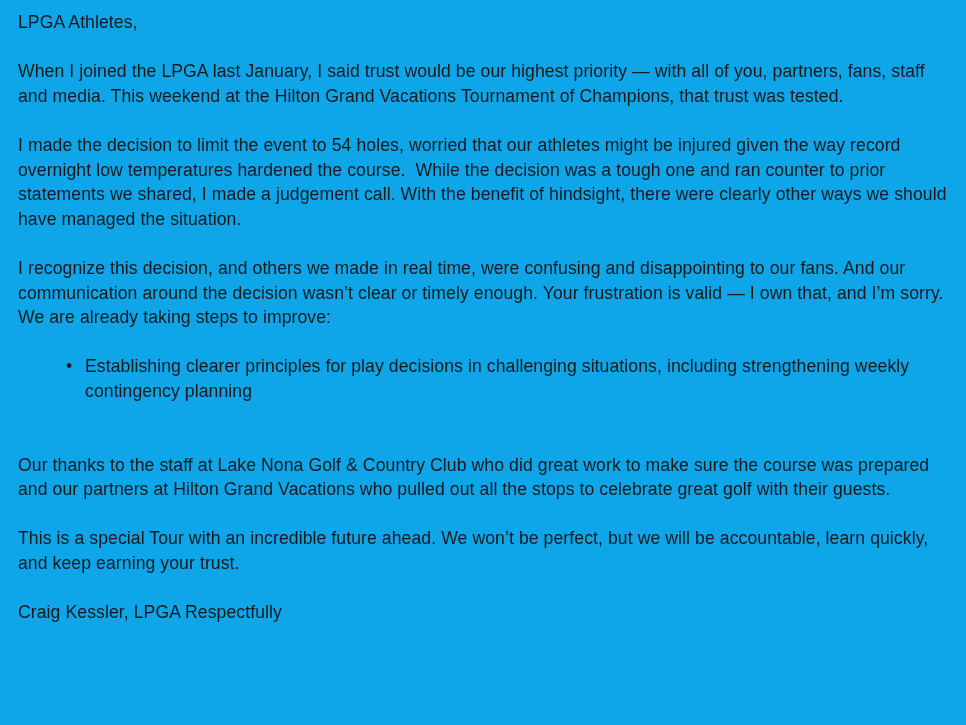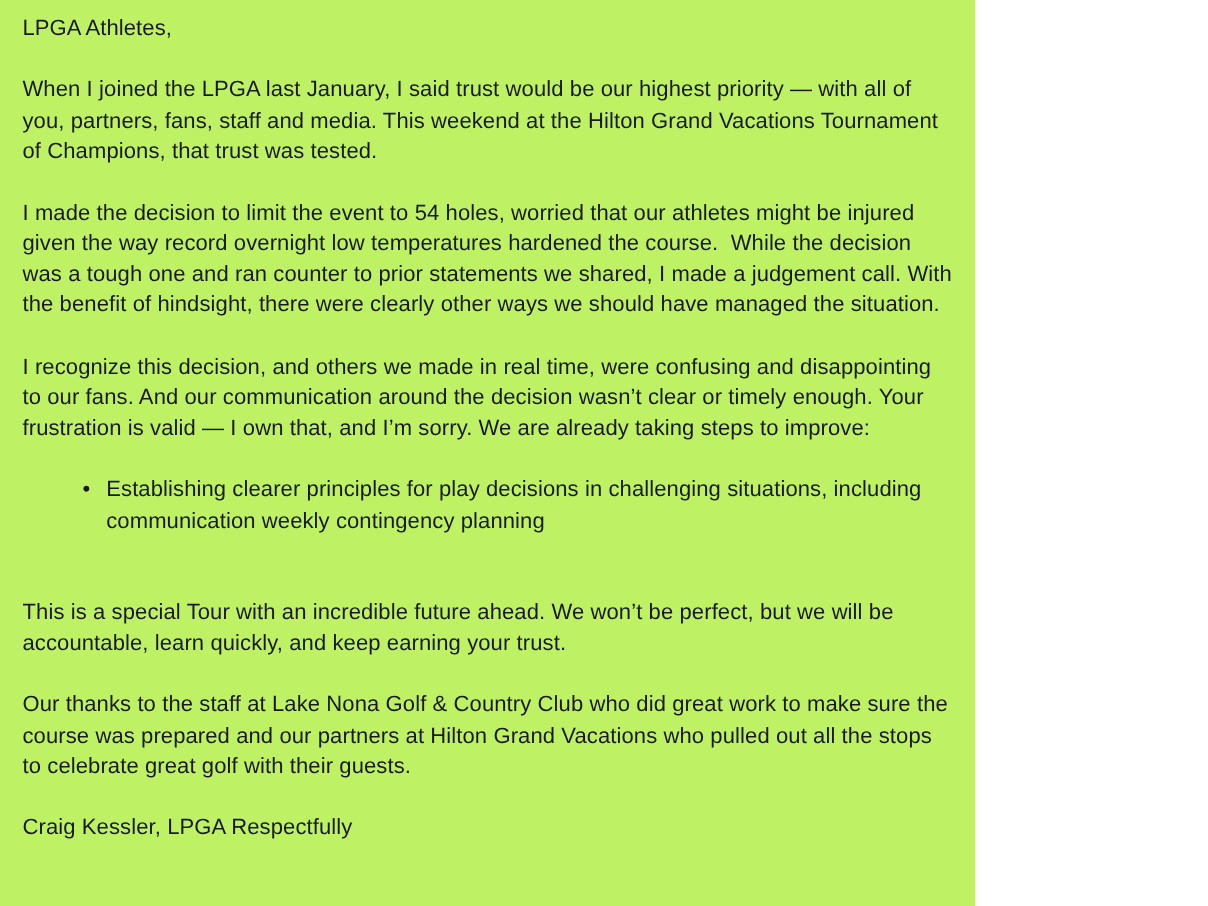--- a/index.html
+++ b/index.html
@@ -9,24 +9,24 @@
   }
   body {
     width: 966px;
     height: 725px;
     font-family: "Liberation Sans", sans-serif;
     color: #191919;
     -webkit-font-smoothing: antialiased;
   }
   .letter {
     box-sizing: border-box;
-    width: 780px;
+    width: 966px;
     height: 725px;
     padding: 10px 16px 0 18px;
-    background: #bef264;
+    background: #0ea5e9;
   }
   .salutation,
   .para,
   .closing-line {
     font-size: 17.6px;
     line-height: 24.6px;
     margin: 0;
     letter-spacing: 0.005em;
     text-align: left;
     white-space: pre-wrap;
@@ -74,26 +74,26 @@
 
   <p class="salutation">LPGA Athletes,</p>
 
   <p class="para">When I joined the LPGA last January, I said trust would be our highest priority — with all of you, partners, fans, staff and media. This weekend at the Hilton Grand Vacations Tournament of Champions, that trust was tested.</p>
 
   <p class="para">I made the decision to limit the event to 54 holes, worried that our athletes might be injured given the way record overnight low temperatures hardened the course.  While the decision was a tough one and ran counter to prior statements we shared, I made a judgement call. With the benefit of hindsight, there were clearly other ways we should have managed the situation.</p>
 
   <p class="para">I recognize this decision, and others we made in real time, were confusing and disappointing to our fans. And our communication around the decision wasn’t clear or timely enough. Your frustration is valid — I own that, and I’m sorry. We are already taking steps to improve:</p>
 
   <ul class="improvements">
-    <li>Establishing clearer principles for play decisions in challenging situations, including communication weekly contingency planning</li>
+    <li>Establishing clearer principles for play decisions in challenging situations, including strengthening weekly contingency planning</li>
   </ul>
 
   <div class="post-list-gap"></div>
 
+  <p class="para">Our thanks to the staff at Lake Nona Golf &amp; Country Club who did great work to make sure the course was prepared and our partners at Hilton Grand Vacations who pulled out all the stops to celebrate great golf with their guests.</p>
+
   <p class="para">This is a special Tour with an incredible future ahead. We won’t be perfect, but we will be accountable, learn quickly, and keep earning your trust.</p>
-
-  <p class="para">Our thanks to the staff at Lake Nona Golf &amp; Country Club who did great work to make sure the course was prepared and our partners at Hilton Grand Vacations who pulled out all the stops to celebrate great golf with their guests.</p>
 
   <div class="closing">
     <p class="closing-line">Craig Kessler, LPGA Respectfully</p>
   </div>
 
 </div>
 
 </body></html>

